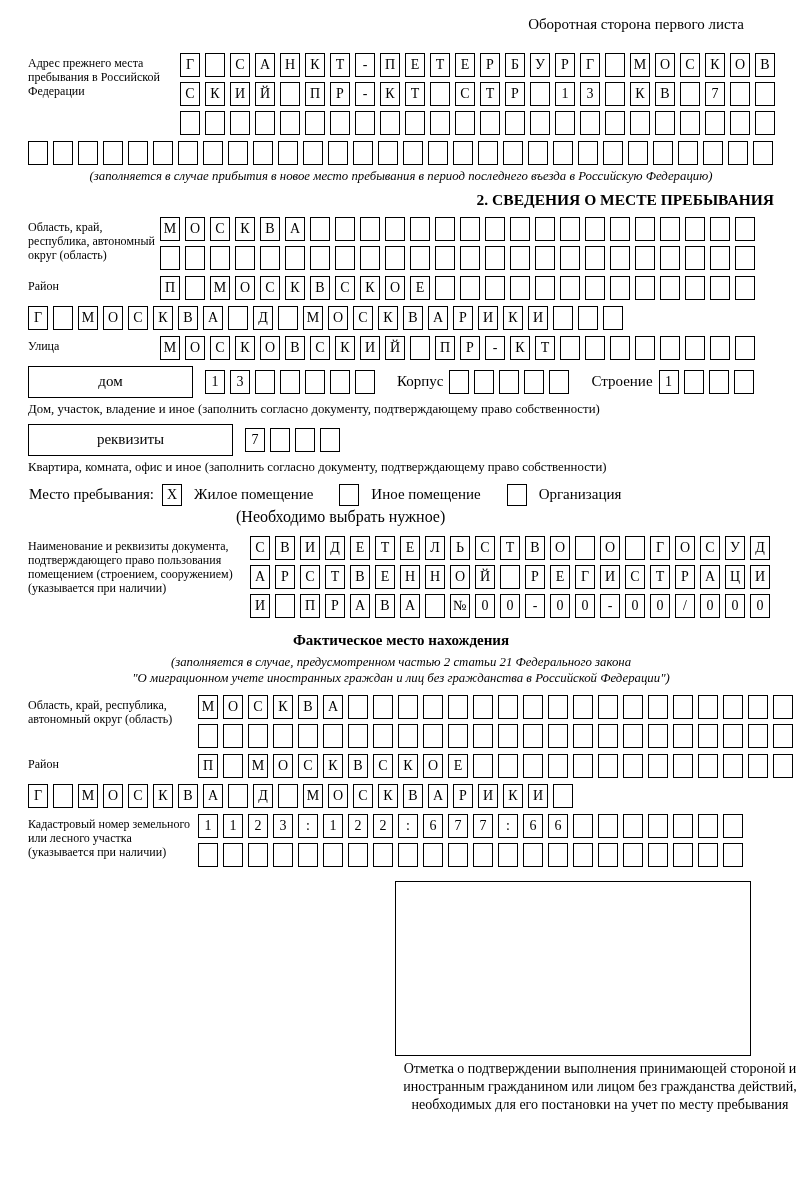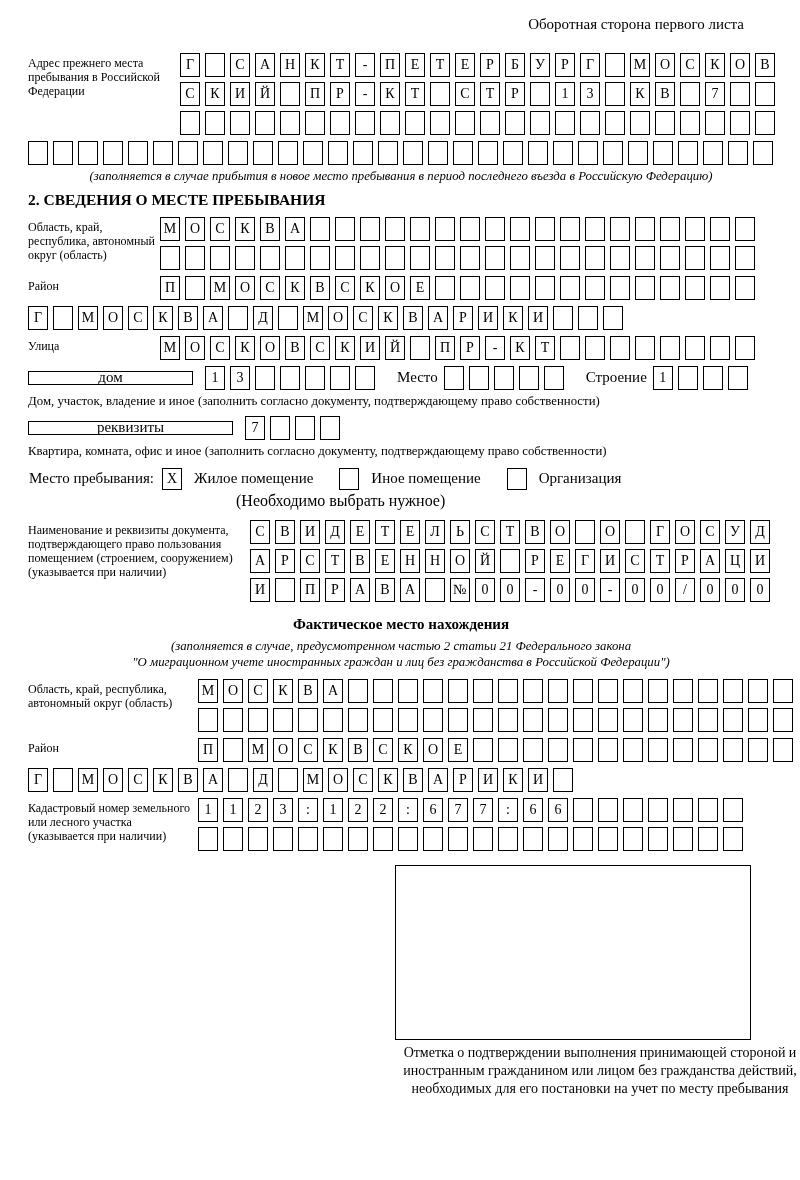--- a/index.html
+++ b/index.html
@@ -25,25 +25,25 @@
     border:1.6px solid #000;
     display:inline-flex; align-items:center; justify-content:center;
     font-size:14px; line-height:1;
   }
   .fullrow { margin:5px 0 4px 0; }
 
   .caption { font-size:12.8px; line-height:1.25; }
   .center { text-align:center;font-style:italic; }
   .left-cap { margin:2px 0 6px 0; }
 
-  .section-title { text-align:left; font-weight:bold; font-size:15.5px; margin:6px 0 8px 0; }
+  .section-title { text-align:right; font-weight:bold; font-size:15.5px; margin:6px 0 8px 0; }
   .sub-title { text-align:center; font-weight:bold; font-size:15px; margin:14px 0 6px 0; }
 
   .house-row { display:flex; align-items:center; margin:4px 0 4px 0; }
-  .wide-box { height:14px; border:1.6px solid #000; display:flex; align-items:center; justify-content:center; font-size:15px; }
+  .wide-box { height:32px; border:1.6px solid #000; display:flex; align-items:center; justify-content:center; font-size:15px; }
   .wb165 { width:165px; flex:0 0 165px; margin-right:12px; }
   .wb205 { width:205px; flex:0 0 205px; margin-right:12px; }
   .inline-label { font-size:15px; margin:0 6px 0 22px; }
 
   .stay-row { display:flex; align-items:center; font-size:15px; margin:8px 0 2px 1px; }
   .checkbox {
     width:20px; height:22px; flex:0 0 20px;
     border:1.6px solid #000; margin:0 12px 0 8px;
     display:inline-flex; align-items:center; justify-content:center; font-size:14px;
   }
@@ -334,21 +334,21 @@
   <div class="wide-box wb165">дом</div>
   <div class="cells">
       <span class="cell">1</span>
       <span class="cell">3</span>
       <span class="cell"></span>
       <span class="cell"></span>
       <span class="cell"></span>
       <span class="cell"></span>
       <span class="cell"></span>
     </div>
-  <span class="inline-label">Место</span>
+  <span class="inline-label">Корпус</span>
   <div class="cells">
       <span class="cell"></span>
       <span class="cell"></span>
       <span class="cell"></span>
       <span class="cell"></span>
       <span class="cell"></span>
     </div>
   <span class="inline-label">Строение</span>
   <div class="cells">
       <span class="cell">1</span>

